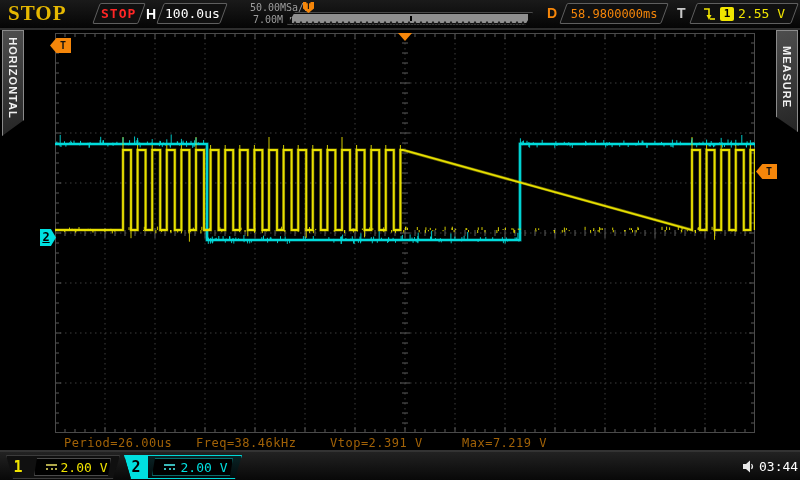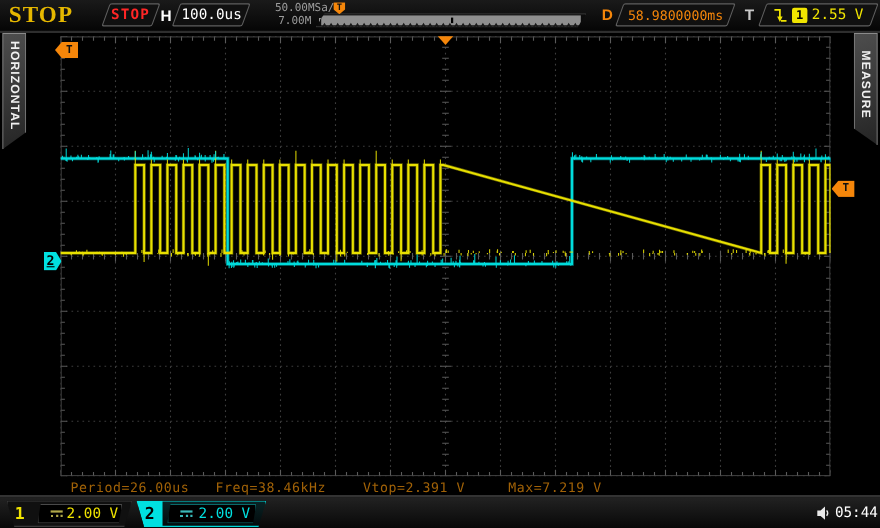--- a/index.html
+++ b/index.html
@@ -215,15 +215,15 @@
           <div class="solid"></div>
             <div class="dash"></div>
         </div>
         <div id="ch2-scale" class="chscale">2.00 V</div>
       </div>
     </div>
     <svg id="speaker" class="abs" width="14" height="13" viewBox="0 0 14 13">
       <polygon points="1,4 4,4 8,0.5 8,12.5 4,9 1,9" fill="#e8e8e8"></polygon>
       <path d="M9.5,4 q2,2.5 0,5" fill="none" stroke="#e8e8e8" stroke-width="1.2"></path>
     </svg>
-    <div id="clock" class="abs">05:44</div>
+    <div id="clock" class="abs">03:44</div>
   </div>
 </div>
 
 </body></html>

